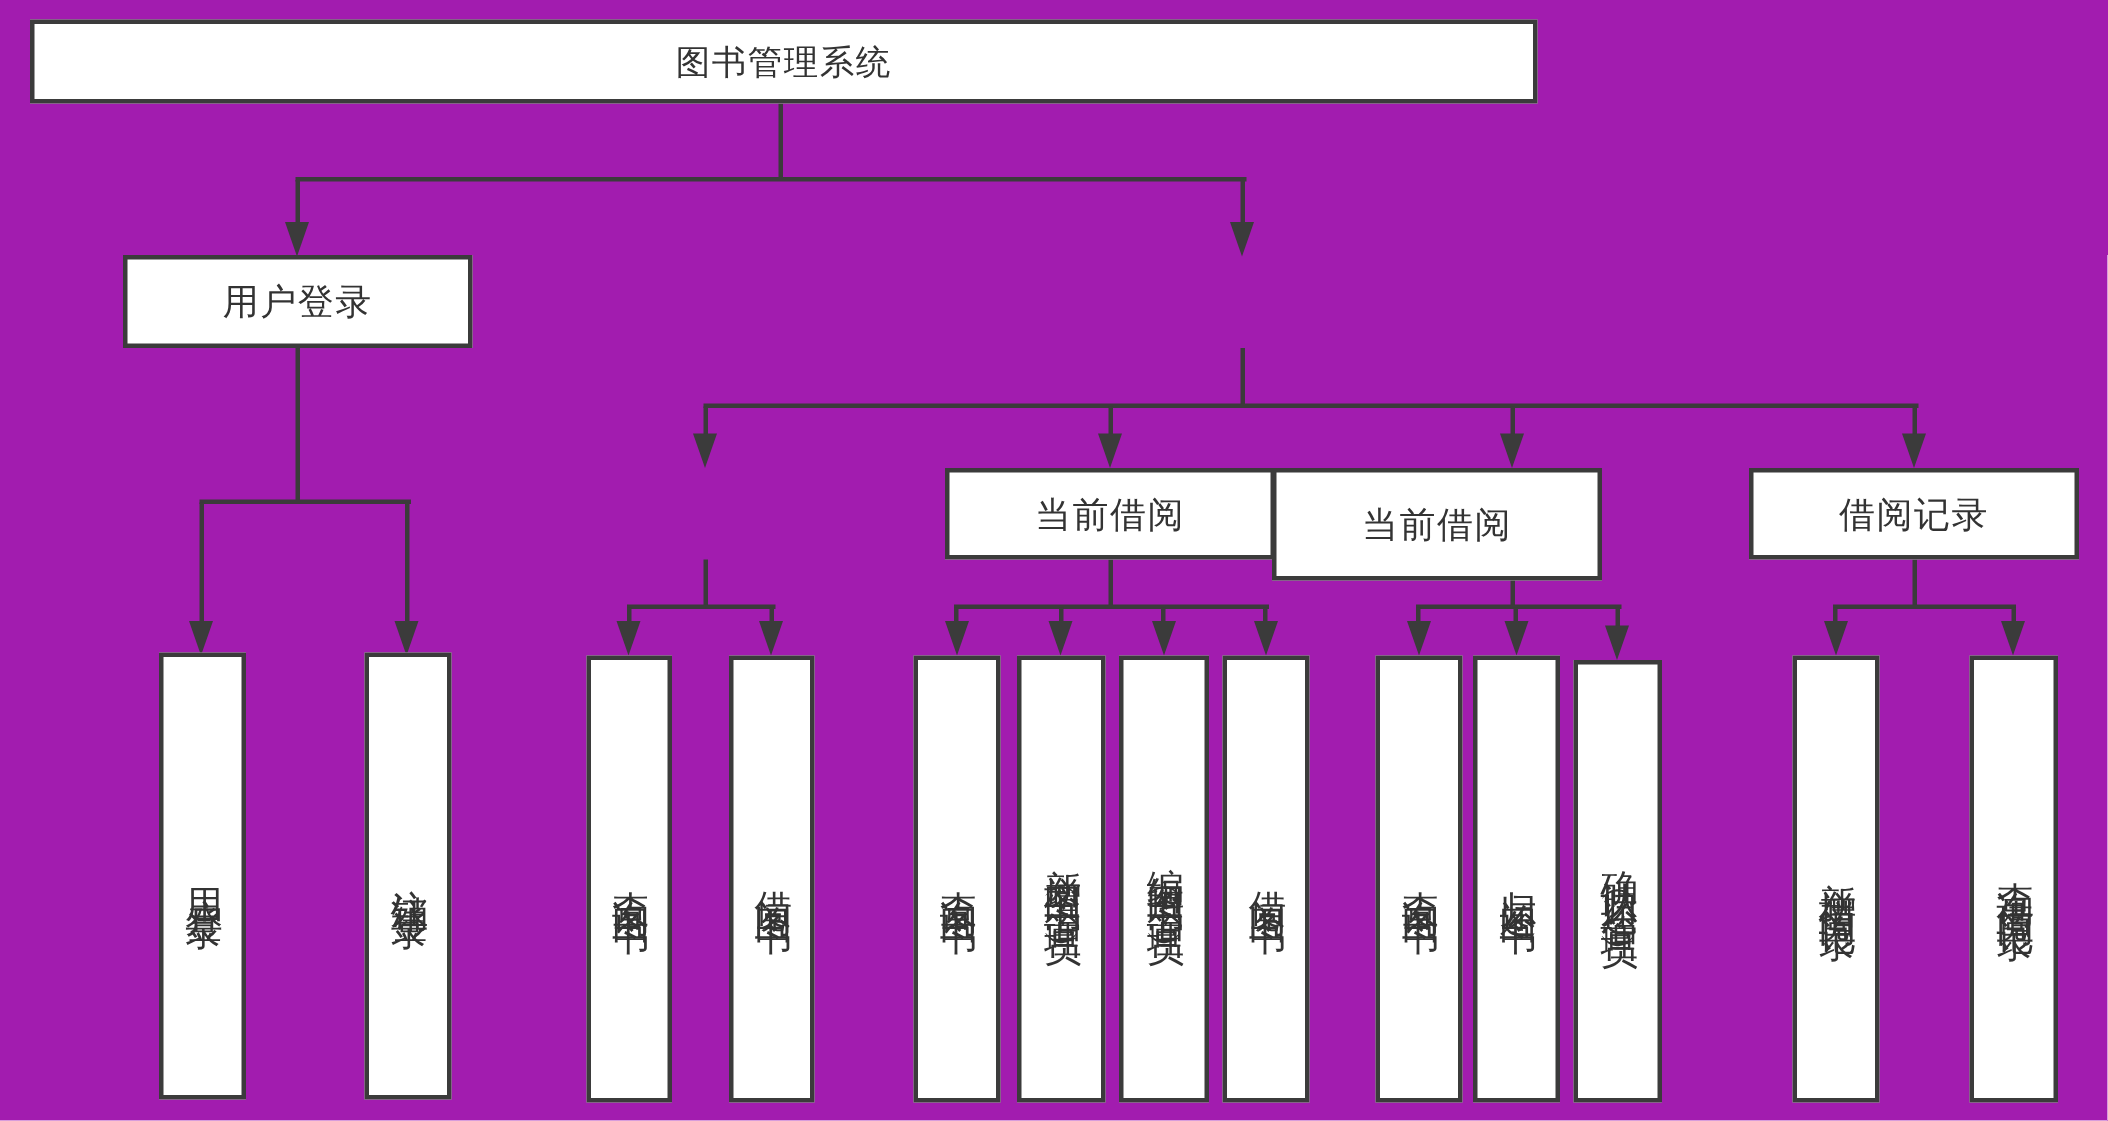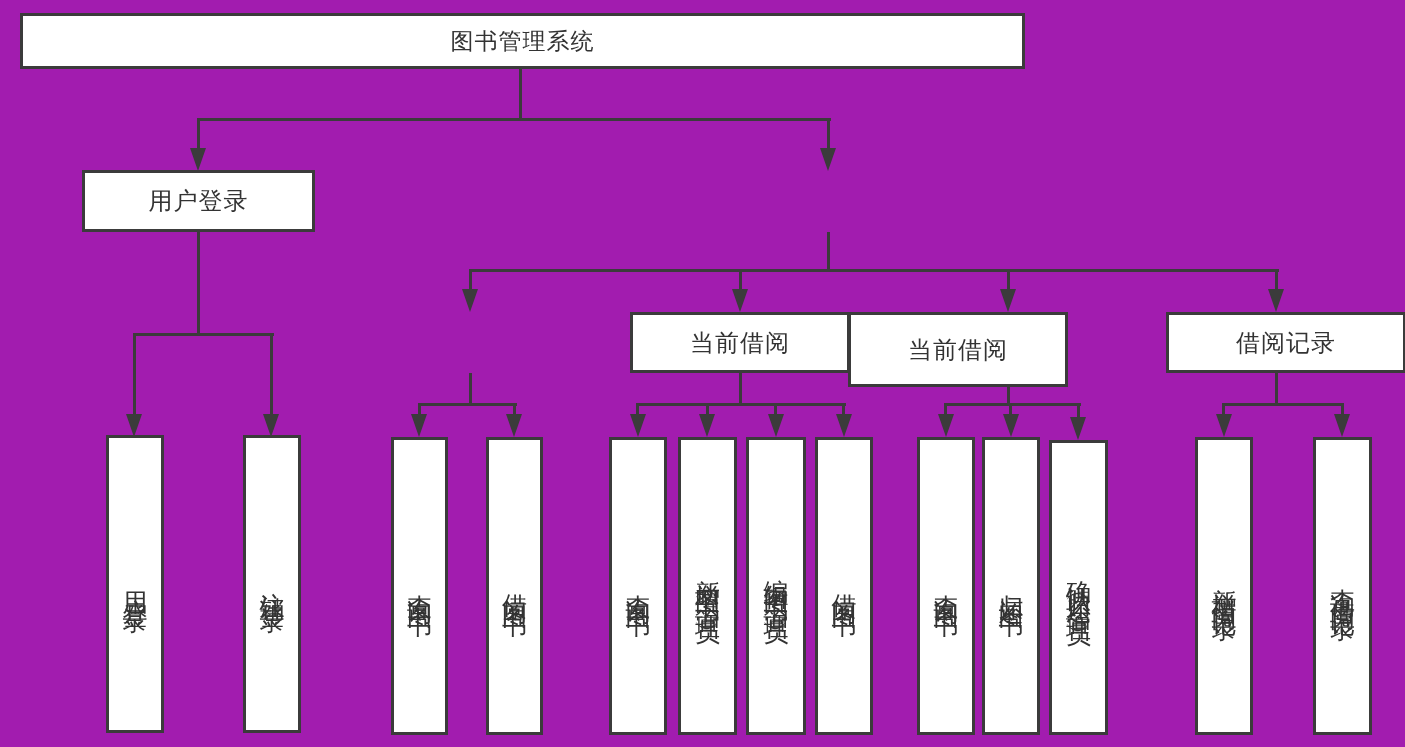--- a/index.html
+++ b/index.html
@@ -106,21 +106,21 @@
   <div class="hbox" style="left:82px;top:170px;width:233px;height:62px">
     <span>用户登录</span>
   </div>
 
   <div class="hbox" style="left:630px;top:312px;width:220px;height:61px">
     <span>当前借阅</span>
   </div>
   <div class="hbox" style="left:848px;top:312px;width:220px;height:75px">
     <span>当前借阅</span>
   </div>
-  <div class="hbox" style="left:1166px;top:312px;width:240px;height:61px">
+  <div class="hbox" style="left:1166px;top:312px;width:220px;height:61px">
     <span>借阅记录</span>
   </div>
 
   <div class="vbox" style="left:106px;top:435px;width:58px;height:298px">
     <span class="vtext">用户登录</span>
   </div>
   <div class="vbox" style="left:243px;top:435px;width:58px;height:298px">
     <span class="vtext">注销登录</span>
   </div>
 

